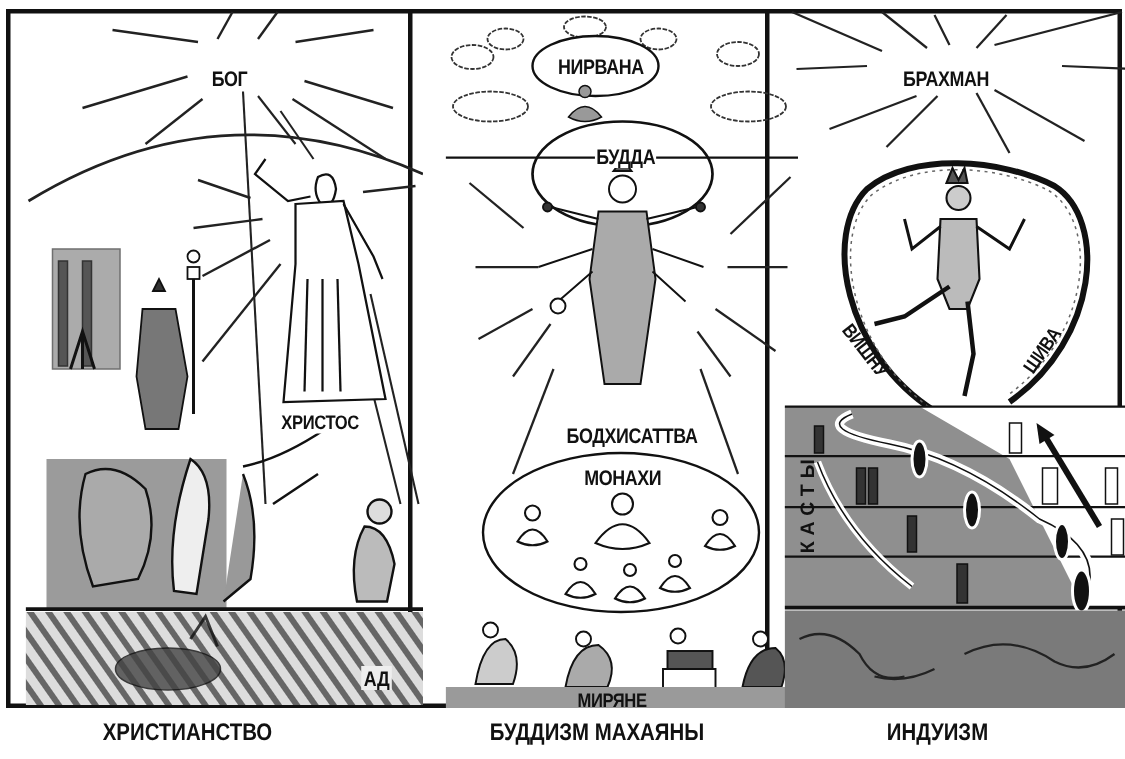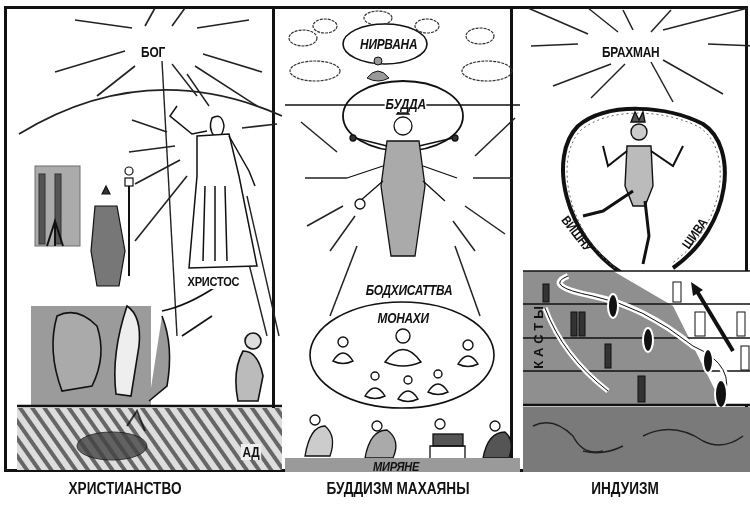--- a/index.html
+++ b/index.html
@@ -94,21 +94,21 @@
     <g fill="#444" stroke="#111" opacity="0.8">
       <ellipse cx="95" cy="440" rx="35" ry="14"></ellipse>
       <path d="M110,420 l10,-15 l8,20" fill="none" stroke-width="2"></path>
     </g>
   </svg>
   <div class="lbl" style="left:122px;top:38px;font-size:14px;">БОГ</div>
   <div class="lbl" style="left:165px;top:268px;background:#fff;padding:0 1px;">ХРИСТОС</div>
   <div class="lbl" style="left:222px;top:438px;font-size:14px;background:#eee;padding:0 2px;">АД</div>
 </div>
 
-<div class="panel" style="left:275px;width:258px;font-style:italic;">
+<div class="panel" style="left:287px;width:258px;">
   <svg width="235" height="466">
 
     <g fill="none" stroke="#333" stroke-width="1.2" stroke-dasharray="3,1">
       <ellipse cx="93" cy="12" rx="14" ry="7"></ellipse>
       <ellipse cx="40" cy="20" rx="12" ry="7"></ellipse>
       <ellipse cx="142" cy="20" rx="12" ry="7"></ellipse>
       <ellipse cx="18" cy="32" rx="14" ry="8"></ellipse>
       <ellipse cx="195" cy="30" rx="14" ry="8"></ellipse>
       <ellipse cx="30" cy="65" rx="25" ry="10"></ellipse>
       <ellipse cx="202" cy="65" rx="25" ry="10"></ellipse>

